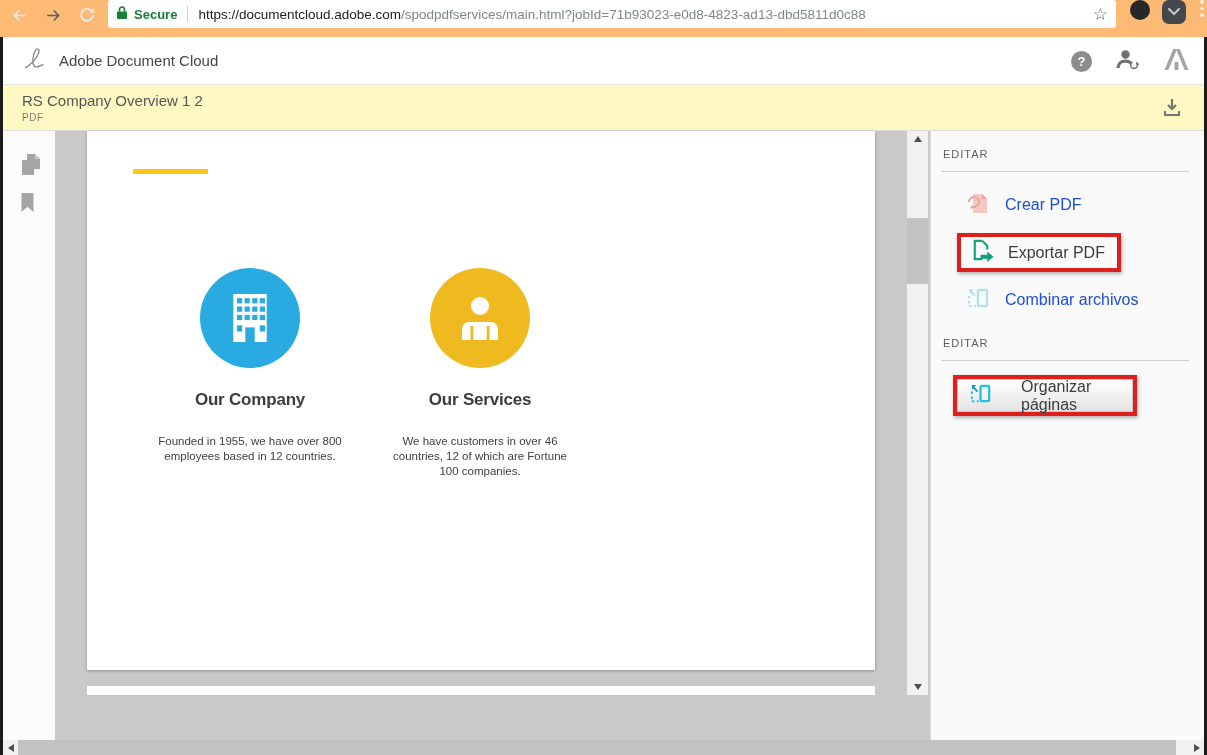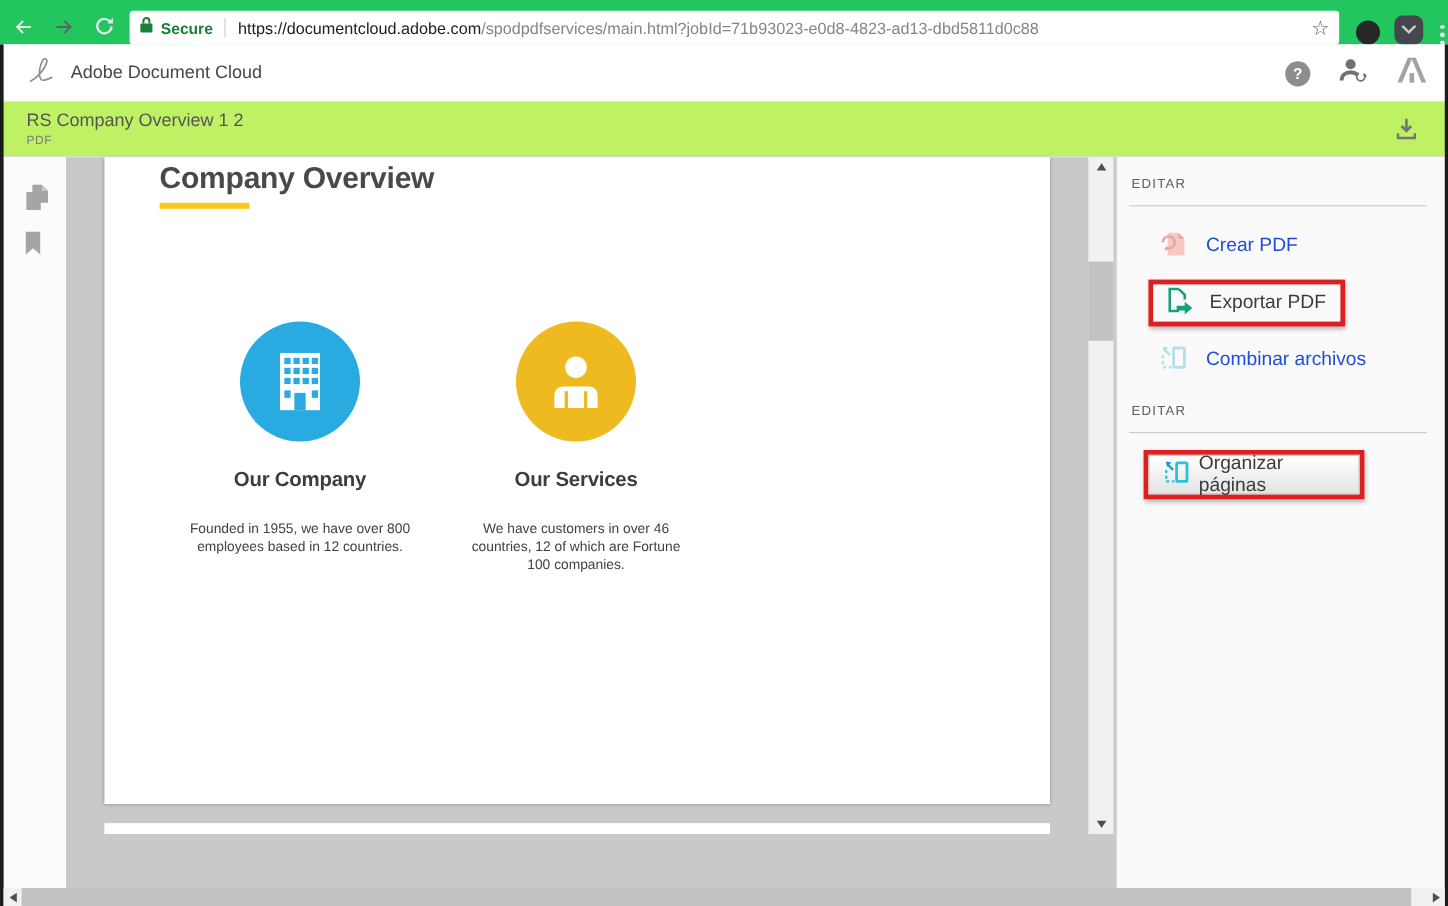--- a/index.html
+++ b/index.html
@@ -1,41 +1,41 @@
 <!DOCTYPE html>
 <html><head>
 <meta charset="utf-8">
 <style>
   * { margin:0; padding:0; box-sizing:border-box; }
   html,body { width:1207px; height:755px; overflow:hidden; }
   body { font-family:"Liberation Sans", sans-serif; background:#fff; position:relative; }
 
   
-  .chrome-bar { position:absolute; left:0; top:0; width:1207px; height:37px; background:#22c55e; display:flex; align-items:flex-end; }
+  .chrome-bar { position:absolute; left:0; top:0; width:1207px; height:37px; background:#fdba74; display:flex; align-items:flex-start; }
   .nav-btn { width:30px; height:30px; display:flex; align-items:center; justify-content:center; margin-left:4px; }
   .omnibox { height:28px; flex:0 0 1008px; margin-left:6px; background:#fff; border-radius:3px; display:flex; align-items:center; padding:0 8px; overflow:hidden; }
   .secure-label { color:#188038; font-size:13px; font-weight:bold; margin-left:6px; }
   .om-div { width:1px; height:16px; background:#d0d0d0; margin:0 10px; }
   .url-text { font-size:13.5px; white-space:nowrap; overflow:hidden; flex:1; }
   .url-host { color:#202124; }
   .url-path { color:#80868b; }
   .star-icon { color:#5f6368; font-size:17px; margin-left:8px; }
   .ext-ghost { width:20px; height:20px; border-radius:50%; background:#272727; margin-left:14px; }
   .pocket-btn { width:24px; height:24px; border-radius:7px; background:#44474b; margin-left:12px; display:flex; align-items:center; justify-content:center; }
   .menu-dots { margin-left:14px; display:flex; flex-direction:column; gap:3px; }
   .menu-dots i { width:3.5px; height:3.5px; border-radius:50%; background:#e8eaed; display:block; }
 
   
   .app-header { position:absolute; left:0; top:37px; width:1207px; height:48px; background:#fff; border-bottom:1px solid #e6e6e6; display:flex; align-items:center; }
   .brand-text { font-size:15px; color:#464646; margin-left:10px; }
   .hdr-right { position:absolute; right:18px; top:0; height:48px; display:flex; align-items:center; gap:24px; }
   .help-circle { width:21px; height:21px; border-radius:50%; background:#8d8d8d; color:#fff; font-size:13px; font-weight:bold; display:flex; align-items:center; justify-content:center; }
 
   
-  .doc-bar { position:absolute; left:0; top:85px; width:1207px; height:46px; background:#bef264; border-bottom:1px solid #dcdcdc; }
+  .doc-bar { position:absolute; left:0; top:85px; width:1207px; height:46px; background:#fef9c3; border-bottom:1px solid #dcdcdc; }
   .doc-title { position:absolute; left:22px; top:7px; font-size:15px; color:#565656; }
   .doc-type { position:absolute; left:22px; top:27px; font-size:10px; color:#7b7b7b; letter-spacing:.5px; }
   .download-btn { position:absolute; right:24px; top:12px; }
 
   
   .left-rail { position:absolute; left:3px; top:131px; width:52px; height:609px; background:#fbfbfb; }
   .rail-icon { position:absolute; left:17px; }
   .viewer { position:absolute; left:55px; top:131px; width:875px; height:609px; background:#c9c9c9; }
   .pdf-page { position:absolute; left:32px; top:0; width:788px; height:539px; background:#fff; box-shadow:0 1px 3px rgba(0,0,0,.28); }
   .pdf-page-next { position:absolute; left:32px; top:555px; width:788px; height:9px; background:#fff; }
@@ -57,21 +57,21 @@
   
   .right-panel { position:absolute; left:930px; top:131px; width:274px; height:609px; background:#fafafa; border-left:1px solid #dcdcdc; }
   .panel-label { position:absolute; left:12px; font-size:11px; color:#5d5d5d; letter-spacing:1px; }
   .panel-divider { position:absolute; left:10px; width:248px; height:1px; background:#cfcfcf; }
   .panel-item { position:absolute; display:flex; align-items:center; gap:14px; }
   .panel-item .pi-label { font-size:16px; }
   .pi-disabled .pi-label { color:#1d4ed8; }
   .pi-enabled .pi-label { color:#3c3c3c; }
   .red-box { position:absolute; border:4px solid #de1f1f; box-shadow:1px 2px 4px rgba(0,0,0,.3); display:flex; align-items:center; }
   .export-inner { display:flex; align-items:center; gap:14px; padding:0 8px; }
-  .organize-inner { display:flex; align-items:center; gap:6px; padding:0 10px; width:100%; height:100%; background:linear-gradient(#ffffff,#e3e3e3); border:1px solid #c9c9c9; }
+  .organize-inner { display:flex; align-items:center; gap:28px; padding:0 10px; width:100%; height:100%; background:linear-gradient(#ffffff,#e3e3e3); border:1px solid #c9c9c9; }
 
   
   .edge-left { position:absolute; left:0; top:37px; width:3px; height:718px; background:#1b1b1b; }
   .edge-right { position:absolute; right:0; top:37px; width:3px; height:718px; background:#1b1b1b; }
   .h-scroll { position:absolute; left:3px; top:740px; width:1201px; height:15px; background:#f1f1f1; }
   .h-btn { position:absolute; top:0; width:15px; height:15px; display:flex; align-items:center; justify-content:center; }
   .tri-left { width:0; height:0; border-top:4.5px solid transparent; border-bottom:4.5px solid transparent; border-right:6px solid #4f4f4f; }
   .tri-right { width:0; height:0; border-top:4.5px solid transparent; border-bottom:4.5px solid transparent; border-left:6px solid #4f4f4f; }
   .h-thumb { position:absolute; left:15px; top:0; width:1158px; height:15px; background:#c2c2c2; }
 </style>
@@ -169,21 +169,20 @@
   </span>
   <span class="rail-icon" style="top:62px">
     <svg width="15" height="20" viewBox="0 0 15 20">
         <path d="M1.5 0h12v19l-6-5.2-6 5.2z" fill="#a5a5a5"></path>
       </svg>
   </span>
 </div>
 
 <div class="viewer">
   <div class="pdf-page">
-    <div class="pdf-title">Company Overview</div>
     <div class="pdf-underline" style="background: rgb(252, 199, 23);"></div>
 
     <div class="doc-col" style="left:48px">
       <div class="big-circle" style="background: rgb(41, 171, 226);">
         <svg width="44" height="48" viewBox="0 0 40 46">
             <rect x="4" y="0" width="32" height="46" fill="#fff"></rect>
           <g fill="#29abe2">
             <rect x="7.5" y="4" width="5" height="5"></rect>
               <rect x="14.8" y="4" width="5" height="5"></rect>
               <rect x="22.1" y="4" width="5" height="5"></rect>

